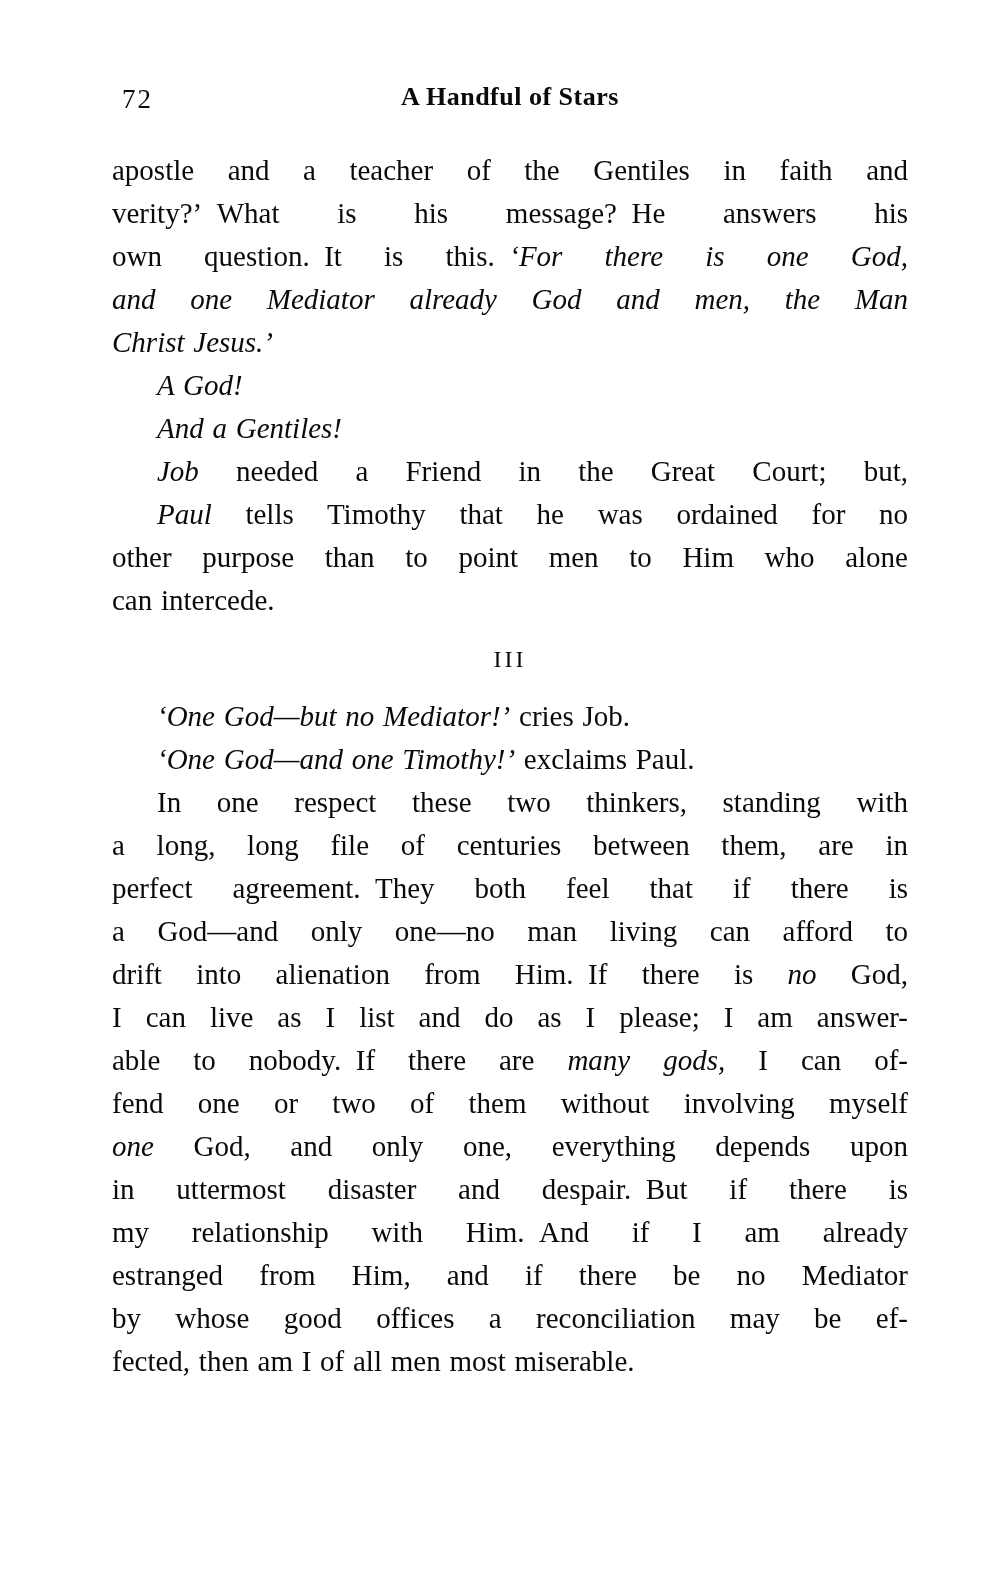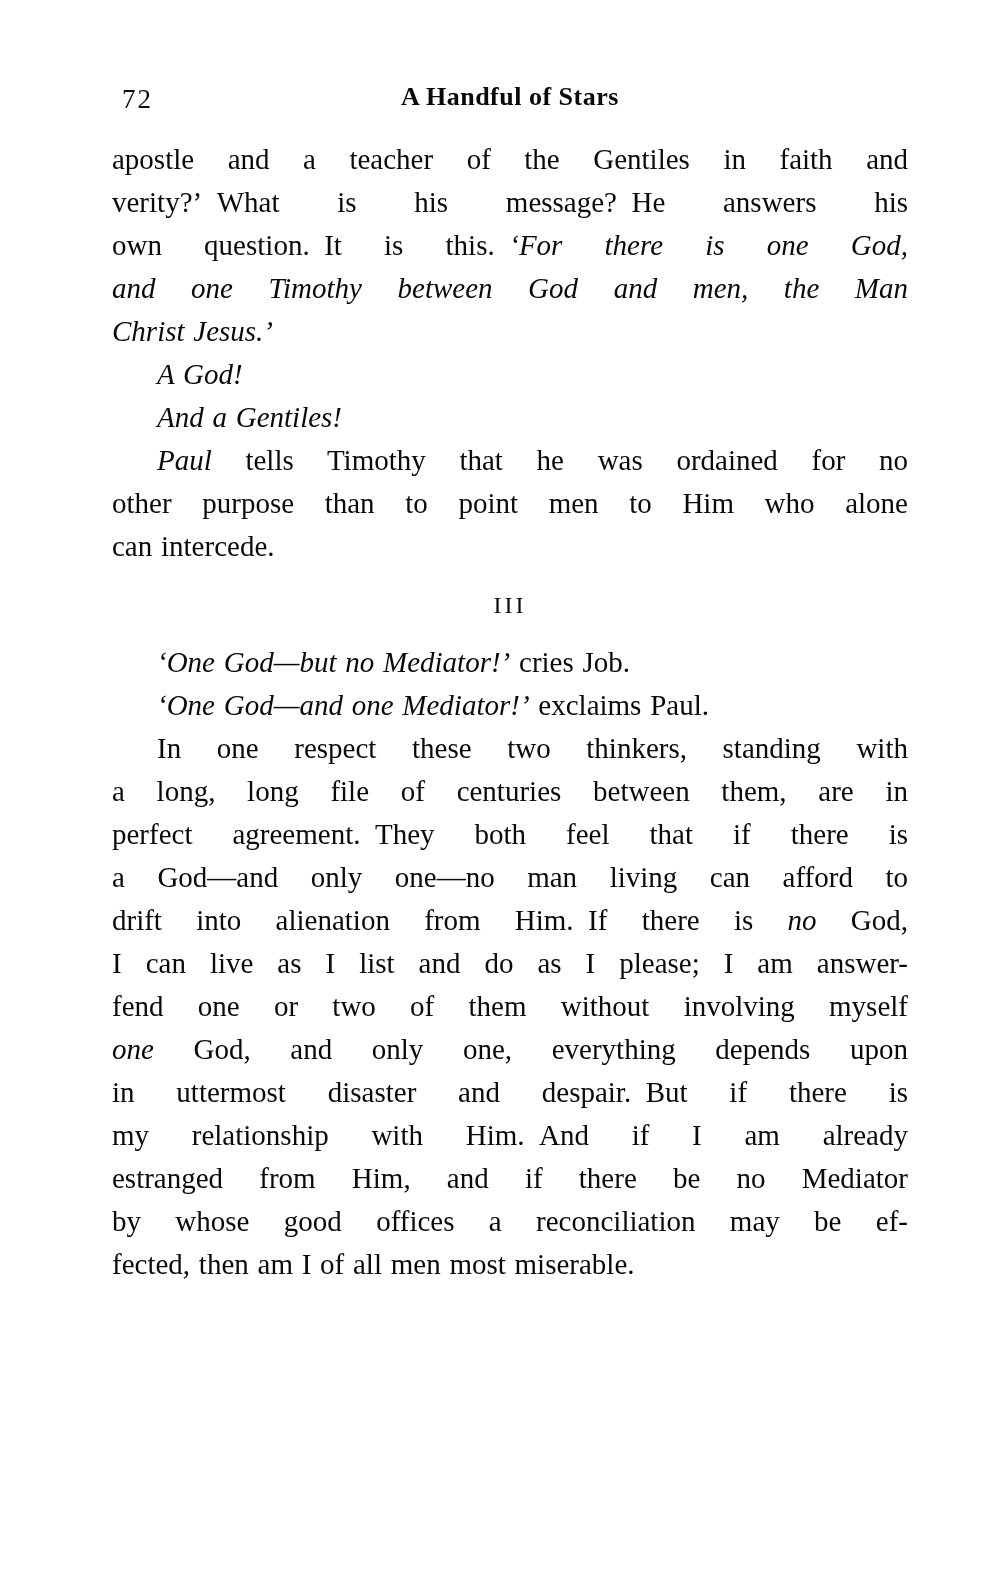--- a/index.html
+++ b/index.html
@@ -33,21 +33,21 @@
     font-size: 27px;
     letter-spacing: 2px;
   }
   .running-title {
     text-align: center;
     font-size: 26px;
     font-weight: 700;
     letter-spacing: 0.5px;
   }
   .text-block {
-    margin-top: 18px;
+    margin-top: 29px;
     font-size: 29px;
     line-height: 43px;
     word-spacing: 1.5px;
   }
   .para { margin: 0; }
   .line {
     text-align: justify;
     text-align-last: justify;
     white-space: normal;
   }
@@ -70,50 +70,52 @@
   <div class="text-col">
     <div class="page-header">
       <span class="page-num">72</span>
       <div class="running-title">A Handful of Stars</div>
     </div>
     <div class="text-block">
         <div class="para">
           <div class="line first"><span>apostle and a teacher of the Gentiles in faith and</span></div>
           <div class="line"><span>verity?’ What is his message? He answers his</span></div>
           <div class="line"><span>own question. It is this. </span><em>‘For there is one God,</em></div>
-          <div class="line"><em>and one Timothy between God and men, the Man</em></div>
+          <div class="line"><em>and one Mediator already God and men, the Man</em></div>
           <div class="line last"><em>Christ Jesus.’</em></div>
         </div>
         <div class="para indent">
           <div class="line last first"><em>A God!</em></div>
         </div>
         <div class="para indent">
           <div class="line last first"><em>And a Gentiles!</em></div>
         </div>
         <div class="para indent">
+          <div class="line first"><em>Job</em><span> needed a Friend in the Great Court; but,</span></div>
         </div>
         <div class="para indent">
           <div class="line first"><em>Paul</em><span> tells Timothy that he was ordained for no</span></div>
           <div class="line"><span>other purpose than to point men to Him who alone</span></div>
           <div class="line last"><span>can intercede.</span></div>
         </div>
         <div class="section-heading">III</div>
         <div class="para indent">
           <div class="line last first"><em>‘One God—but no Mediator!’</em><span> cries Job.</span></div>
         </div>
         <div class="para indent">
-          <div class="line last first"><em>‘One God—and one Mediator!’</em><span> exclaims Paul.</span></div>
+          <div class="line last first"><em>‘One God—and one Timothy!’</em><span> exclaims Paul.</span></div>
         </div>
         <div class="para indent">
           <div class="line first"><span>In one respect these two thinkers, standing with</span></div>
           <div class="line"><span>a long, long file of centuries between them, are in</span></div>
           <div class="line"><span>perfect agreement. They both feel that if there is</span></div>
           <div class="line"><span>a God—and only one—no man living can afford to</span></div>
           <div class="line"><span>drift into alienation from Him. If there is </span><em>no</em><span> God,</span></div>
           <div class="line"><span>I can live as I list and do as I please; I am answer-</span></div>
+          <div class="line"><span>able to nobody. If there are </span><em>many gods,</em><span> I can of-</span></div>
           <div class="line"><span>fend one or two of them without involving myself</span></div>
           <div class="line"><em>one</em><span> God, and only one, everything depends upon</span></div>
           <div class="line"><span>in uttermost disaster and despair. But if there is</span></div>
           <div class="line"><span>my relationship with Him. And if I am already</span></div>
           <div class="line"><span>estranged from Him, and if there be no Mediator</span></div>
           <div class="line"><span>by whose good offices a reconciliation may be ef-</span></div>
           <div class="line last"><span>fected, then am I of all men most miserable.</span></div>
         </div>
       </div>
   </div>

